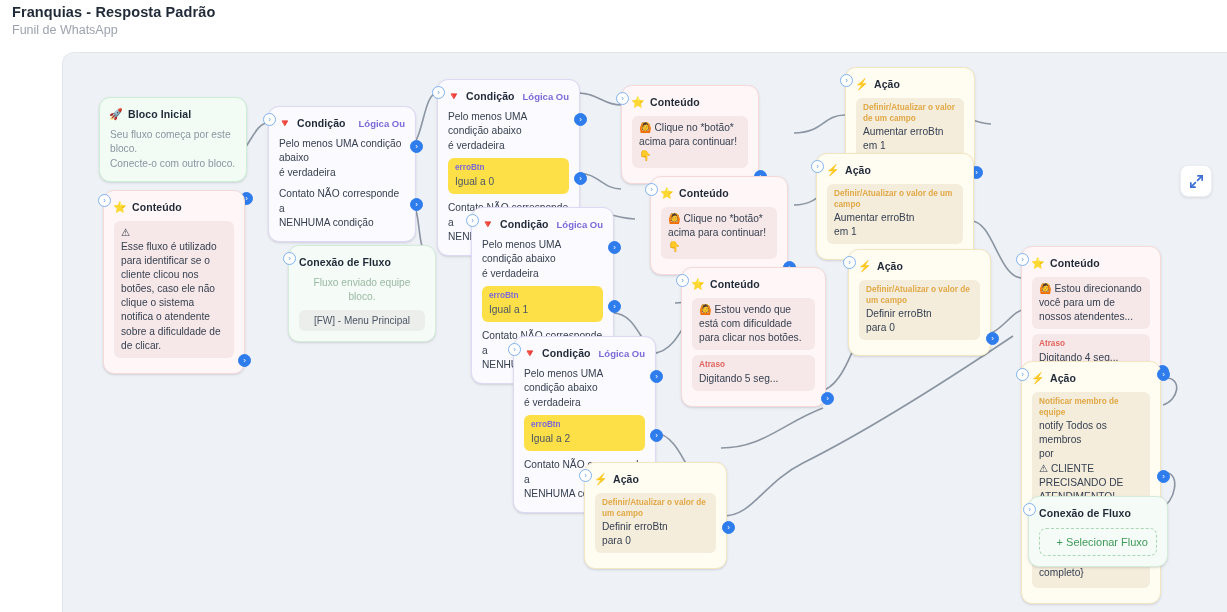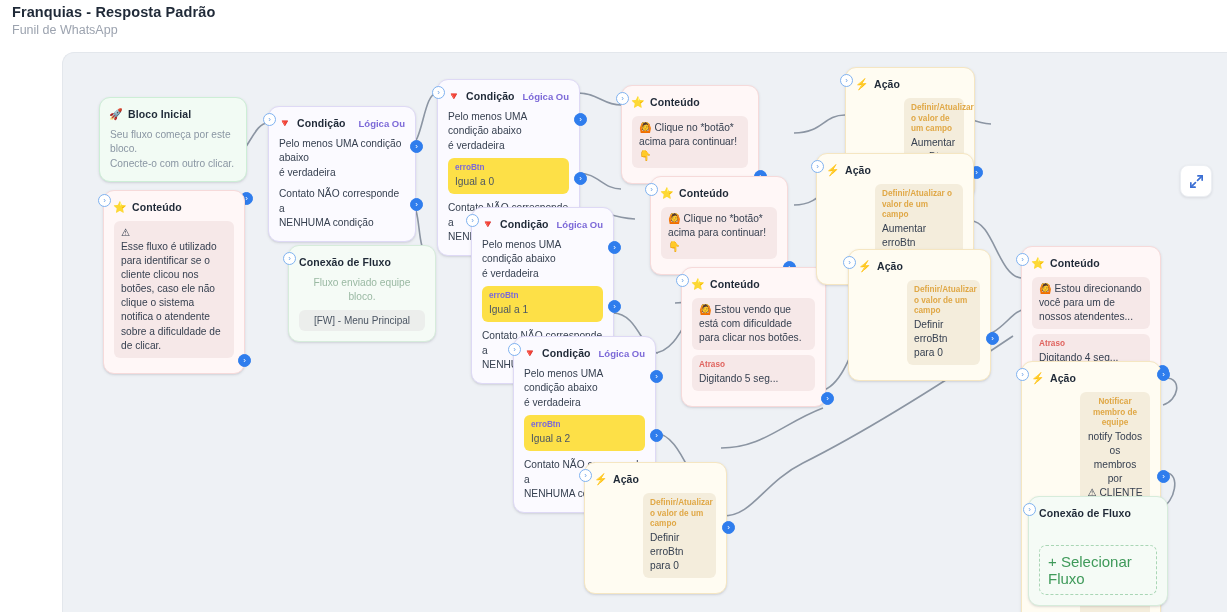--- a/index.html
+++ b/index.html
@@ -57,29 +57,29 @@
   .n-cond .node-badge { color: #7c69d8; }
   .n-cond .panel { background: #fde047; }
   .n-cond .panel-label { color: #7c69d8; }
   .n-cond .panel-val { color: #4b5563; }
 
   .n-content { background: #fff7f7; border-color: #f6dada; }
   .n-content .panel { background: #f6e8e8; }
   .n-content .panel.delay .panel-label { color: #e0645f; }
 
   .n-action { background: #fffcf2; border-color: #f5e6c2; }
-  .n-action .panel { background: #f4eddc; margin-left: 48px; }
+  .n-action .panel { background: #f4eddc; }
   .n-action .panel-label { color: #e0a846; }
 
   .n-flow { background: #f5fbf6; border-color: #d6ecdb; }
   .n-flow .body-text { color: #9ab9a3; }
   .n-flow .fw-chip { background: #eceeec; border-radius: 6px; padding: 5px 8px; margin-top: 5px;
                      font-size: 10px; color: #4b5563; text-align: center; }
-  .n-flow .sel-btn { border: 1px dashed #a9d6b5; border-radius: 7px; padding: 7px 8px; margin-top: 18px;
-                     font-size: 15px; color: #3f9a5a; text-align: left; background: transparent; cursor: pointer;
+  .n-flow .sel-btn { border: 1px dashed #a9d6b5; border-radius: 7px; padding: 7px 8px; margin-top: 1px;
+                     font-size: 11px; color: #3f9a5a; text-align: right; background: transparent; cursor: pointer;
                      font-family: "Liberation Sans", sans-serif; width: 100%; }
 
   
   .port {
     position: absolute; width: 13px; height: 13px; border-radius: 50%;
     display: flex; align-items: center; justify-content: center;
     font-size: 8px; line-height: 1; color: #fff; cursor: pointer;
   }
   .port-in  { background: #fff; border: 1.3px solid #7fb2f0; color: #6aa0e6; }
   .port-out { background: #2f7ded; border: 1.3px solid #2f7ded; color: #fff; }
@@ -128,21 +128,21 @@
         <path d="M1103,420 C1118,420 1112,450 1098,455"></path>
       </g>
     </svg>
 
     <div class="node n-start" style="left:36px; top:44px; width:148px;">
       <div class="node-head">
         <span class="ico">🚀</span>
         <span class="node-title">Bloco Inicial</span>
       </div>
       <div class="body-text">Seu fluxo começa por este bloco.</div>
-      <div class="body-text">Conecte-o com outro clicar.</div>
+      <div class="body-text">Conecte-o com outro bloco.</div>
       <div class="port port-out" style="left:140px; top:94px;">›</div>
     </div>
 
     <div class="node n-content" style="left:40px; top:137px; width:142px;">
       <div class="node-head">
         <span class="ico">⭐</span>
         <span class="node-title">Conteúdo</span>
       </div>
       <div class="panel">
         <div class="panel-val" style="white-space:pre-line;">⚠
@@ -343,21 +343,21 @@
       </div>
       <div class="port port-in" style="left:-6px; top:6px;">›</div>
       <div class="port port-out" style="left:134px; top:118px;">›</div>
     </div>
 
     <div class="node n-action" style="left:958px; top:308px; width:140px;">
       <div class="node-head">
         <span class="ico">⚡</span>
         <span class="node-title">Ação</span>
       </div>
-      <div class="panel" style="padding-bottom:8px;text-align:center;">
+      <div class="panel" style="padding-bottom:8px;">
         <div class="panel-label">Notificar membro de equipe</div>
         <div class="panel-val">notify Todos os membros</div>
         <div class="panel-val">por</div>
         <div class="panel-val">⚠ CLIENTE PRECISANDO DE ATENDIMENTO!</div>
         <div class="panel-val" style="margin-top:8px">— NÃO CLICOU NOS BOTÕES</div>
         <div class="panel-val" style="margin-top:12px">NOME: {nome-completo}</div>
       </div>
       <div class="port port-in" style="left:-6px; top:6px;">›</div>
       <div class="port port-out" style="left:135px; top:6px;">›</div>
       <div class="port port-out" style="left:135px; top:108px;">›</div>

